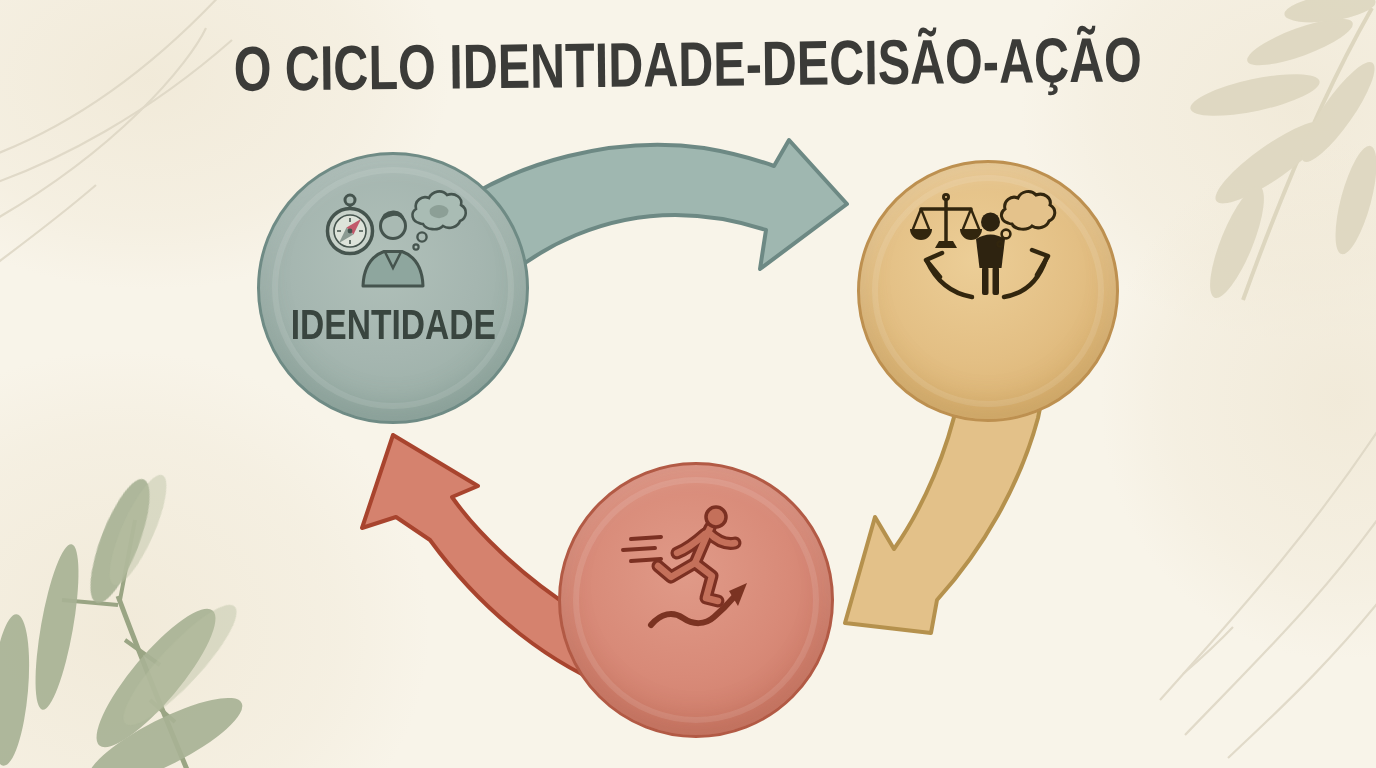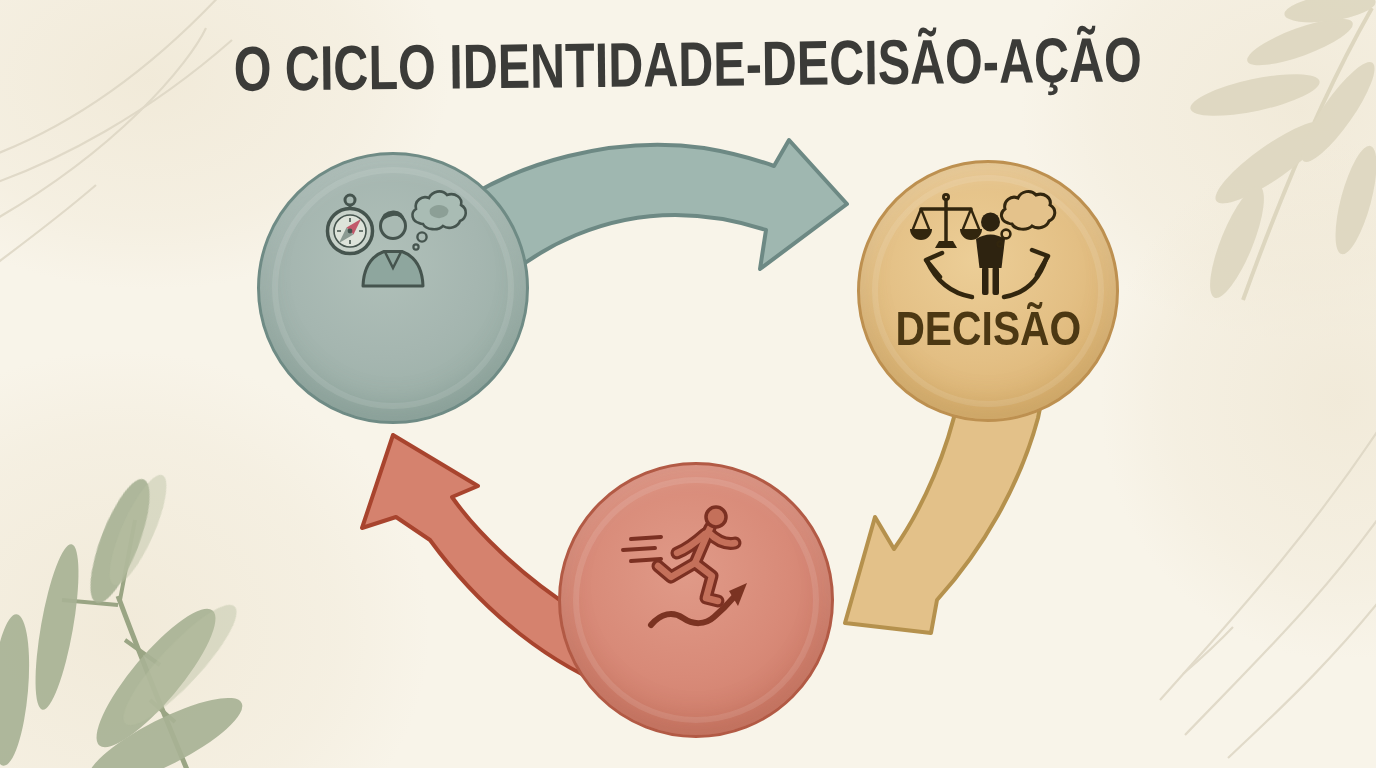--- a/index.html
+++ b/index.html
@@ -135,20 +135,21 @@
         <path d="M 125 97 L 133 113 L 141 97" fill="none" stroke="#45544e" stroke-width="2.5"></path>
       </g>
 
       <g stroke="#45544e" fill="none">
         <path d="M 159 68 C 152 66, 150 58, 156 54 C 154 46, 162 40, 169 43 C 172 36, 182 34, 187 40 C 195 37, 203 43, 201 50 C 208 54, 207 63, 200 66 C 198 72, 189 75, 183 71 C 178 76, 166 75, 163 69 Q 161 69, 159 68 Z" stroke-width="2.6" fill="#a9bcb4"></path>
         <path d="M 170 54 Q 176 48, 184 51 Q 191 54, 187 60 Q 181 65, 174 62 Q 168 59, 170 54 Z" fill="#879a91" stroke="none" opacity="0.85"></path>
         <circle cx="162" cy="82" r="4.6" stroke-width="2.4"></circle>
         <circle cx="156" cy="92" r="2.6" stroke-width="2.2"></circle>
       </g>
     </svg>
+    <div class="label"><span>IDENTIDADE</span></div>
   </div>
 
   <div class="circle" id="c-decisao">
     <svg class="icon-svg" width="256" height="256" viewBox="0 0 256 256" aria-hidden="true">
 
       <g stroke="#32260e" fill="none" stroke-linecap="round">
         <circle cx="86" cy="34" r="2.5" stroke-width="3"></circle>
         <path d="M 86 37 L 86 78" stroke-width="3.5"></path>
         <path d="M 61 46 L 111 46" stroke-width="3.5"></path>
         <path d="M 61 46 L 53 66 M 61 46 L 69 66 M 111 46 L 103 66 M 111 46 L 119 66" stroke-width="2.4"></path>
@@ -170,21 +171,20 @@
         <circle cx="140" cy="81" r="2.6" stroke-width="2.2"></circle>
       </g>
 
       <g stroke="#32260e" fill="none" stroke-width="4.5" stroke-linecap="round" stroke-linejoin="round">
         <path d="M 112 134 C 95 131, 78 122, 67 98"></path>
         <path d="M 82 90 L 66 97 L 80 114"></path>
         <path d="M 144 134 C 162 131, 178 120, 186 96"></path>
         <path d="M 172 87 L 188 93 L 177 112"></path>
       </g>
     </svg>
-    <div class="label"><span>DECISÃO</span></div>
   </div>
 
   <div class="circle" id="c-acao">
     <svg class="icon-svg" width="270" height="270" viewBox="0 0 270 270" aria-hidden="true">
 
       <g stroke="#7b3022" stroke-width="4" stroke-linecap="round">
         <path d="M 70 74 L 100 72"></path>
         <path d="M 62 85 L 94 83"></path>
         <path d="M 70 96 L 100 94"></path>
       </g>

